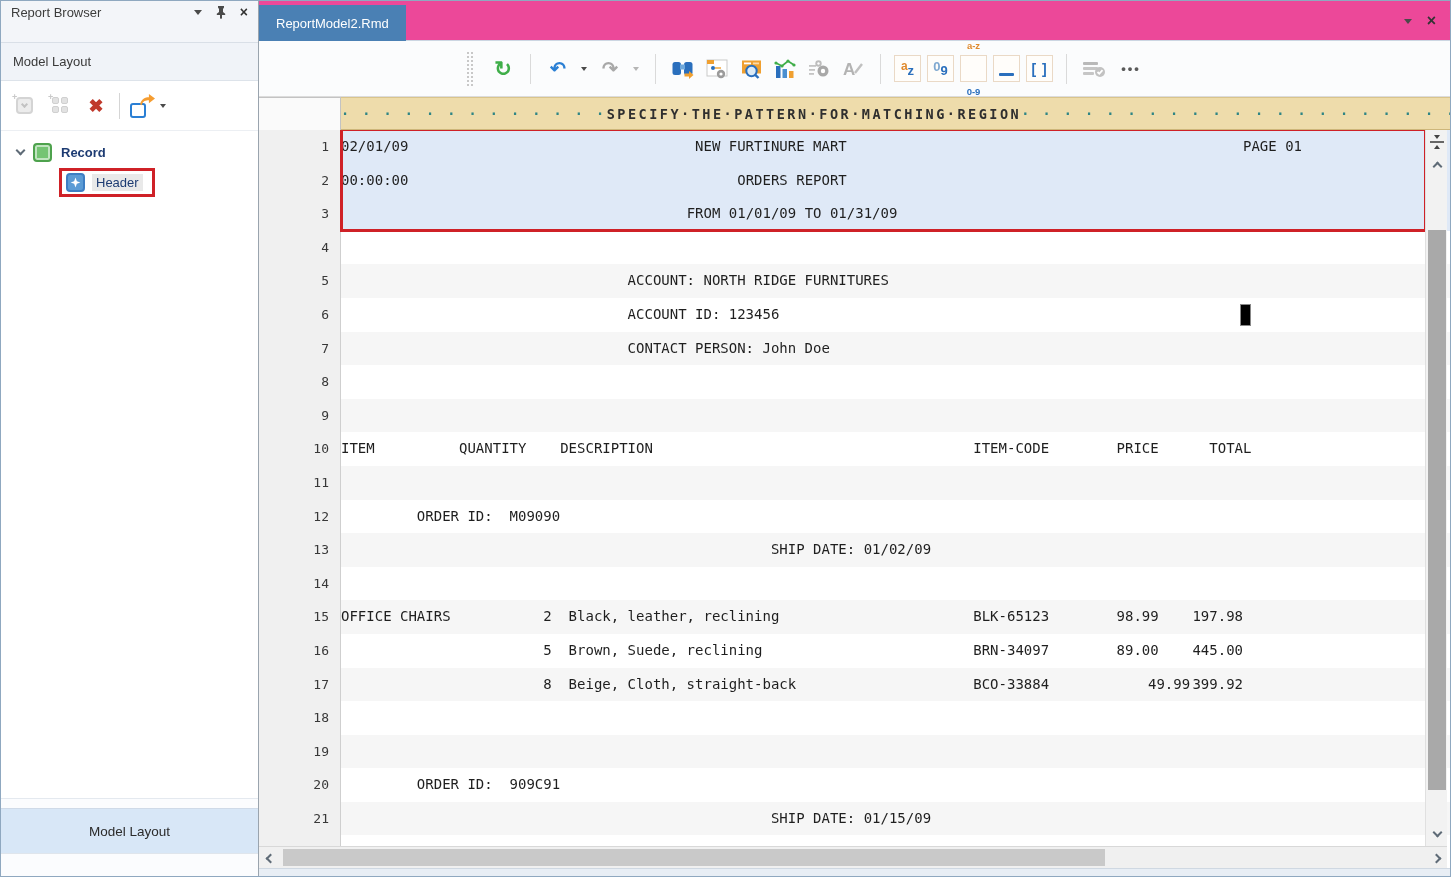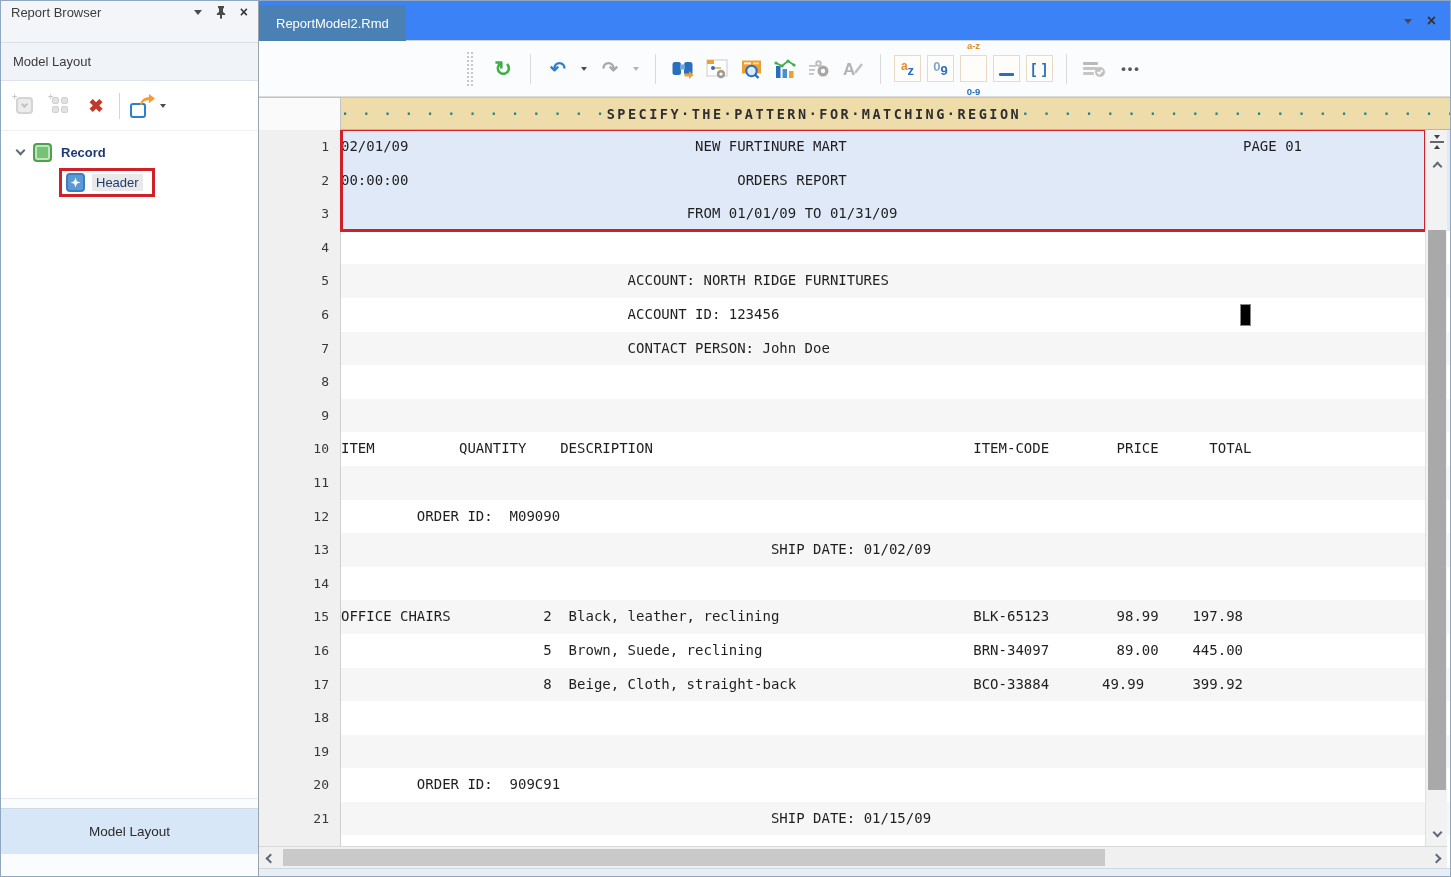--- a/index.html
+++ b/index.html
@@ -66,21 +66,21 @@
   .panel-bottom { position:absolute; left:0; bottom:0; width:257px; }
   .pb-gap { height:10px; background:#fbfcfe; border-top:1px solid #e4e9ef; }
   .pb-btn { height:45px; display:flex; align-items:center; justify-content:center;
             font-size:13.5px; color:#2b2b2b; border-top:1px solid #cfdae8; }
   .pb-btn.selected { background:#d8e7f7; }
   .pb-btn.plain { background:#f2f6fa; border-top:1px solid #dfe5ec; height:47px; }
   .pb-rest { height:25px; background:#fbfcfe; border-top:1px solid #dfe5ec; }
 
   
   .editor { position:absolute; left:258px; top:0; right:0; height:877px; background:#fff; }
-  .tabbar { position:relative; height:40px; background:#3b82f6; border-bottom:1px solid #ccd6e2; }
+  .tabbar { position:relative; height:40px; background:#ec4899; border-bottom:1px solid #ccd6e2; }
   .tab { position:absolute; left:0; top:4px; height:36px; background:#4a80b4; color:#fff;
          font-size:13px; display:flex; align-items:center; padding:0 17px; }
   .tabbar .icons { position:absolute; right:14px; top:0; height:40px; display:flex;
                    align-items:center; gap:15px; }
 
   .etoolbar { height:55px; background:#fbfcfd; display:flex; align-items:center;
               padding-left:208px; gap:6px; }
   .grip { width:6px; height:34px; border-left:2px dotted #c8c8c8;
           border-right:2px dotted #c8c8c8; margin-right:10px; }
   .tbtn { width:28px; height:28px; display:flex; align-items:center; justify-content:center;
@@ -424,21 +424,21 @@
         <div class="doc-row">
           <span class="gutter-num">15</span>
           <span class="line-text"><span class="seg" style="left: 0px;">OFFICE CHAIRS</span><span class="seg" style="left: 202.32px;">2</span><span class="seg" style="left: 227.61px;">Black, leather, reclining</span><span class="seg" style="left: 632.25px;">BLK-65123</span><span class="seg" style="left: 775.56px;">98.99</span><span class="seg" style="left: 851.43px;">197.98</span></span>
         </div>
         <div class="doc-row">
           <span class="gutter-num">16</span>
           <span class="line-text"><span class="seg" style="left: 202.32px;">5</span><span class="seg" style="left: 227.61px;">Brown, Suede, reclining</span><span class="seg" style="left: 632.25px;">BRN-34097</span><span class="seg" style="left: 775.56px;">89.00</span><span class="seg" style="left: 851.43px;">445.00</span></span>
         </div>
         <div class="doc-row">
           <span class="gutter-num">17</span>
-          <span class="line-text"><span class="seg" style="left: 202.32px;">8</span><span class="seg" style="left: 227.61px;">Beige, Cloth, straight-back</span><span class="seg" style="left: 632.25px;">BCO-33884</span><span class="seg" style="left: 761px;">49.99</span><span class="seg" style="left: 851.43px;">399.92</span></span>
+          <span class="line-text"><span class="seg" style="left: 202.32px;">8</span><span class="seg" style="left: 227.61px;">Beige, Cloth, straight-back</span><span class="seg" style="left: 632.25px;">BCO-33884</span><span class="seg" style="left: 807px;">49.99</span><span class="seg" style="left: 851.43px;">399.92</span></span>
         </div>
         <div class="doc-row">
           <span class="gutter-num">18</span>
           <span class="line-text"></span>
         </div>
         <div class="doc-row">
           <span class="gutter-num">19</span>
           <span class="line-text"></span>
         </div>
         <div class="doc-row">

